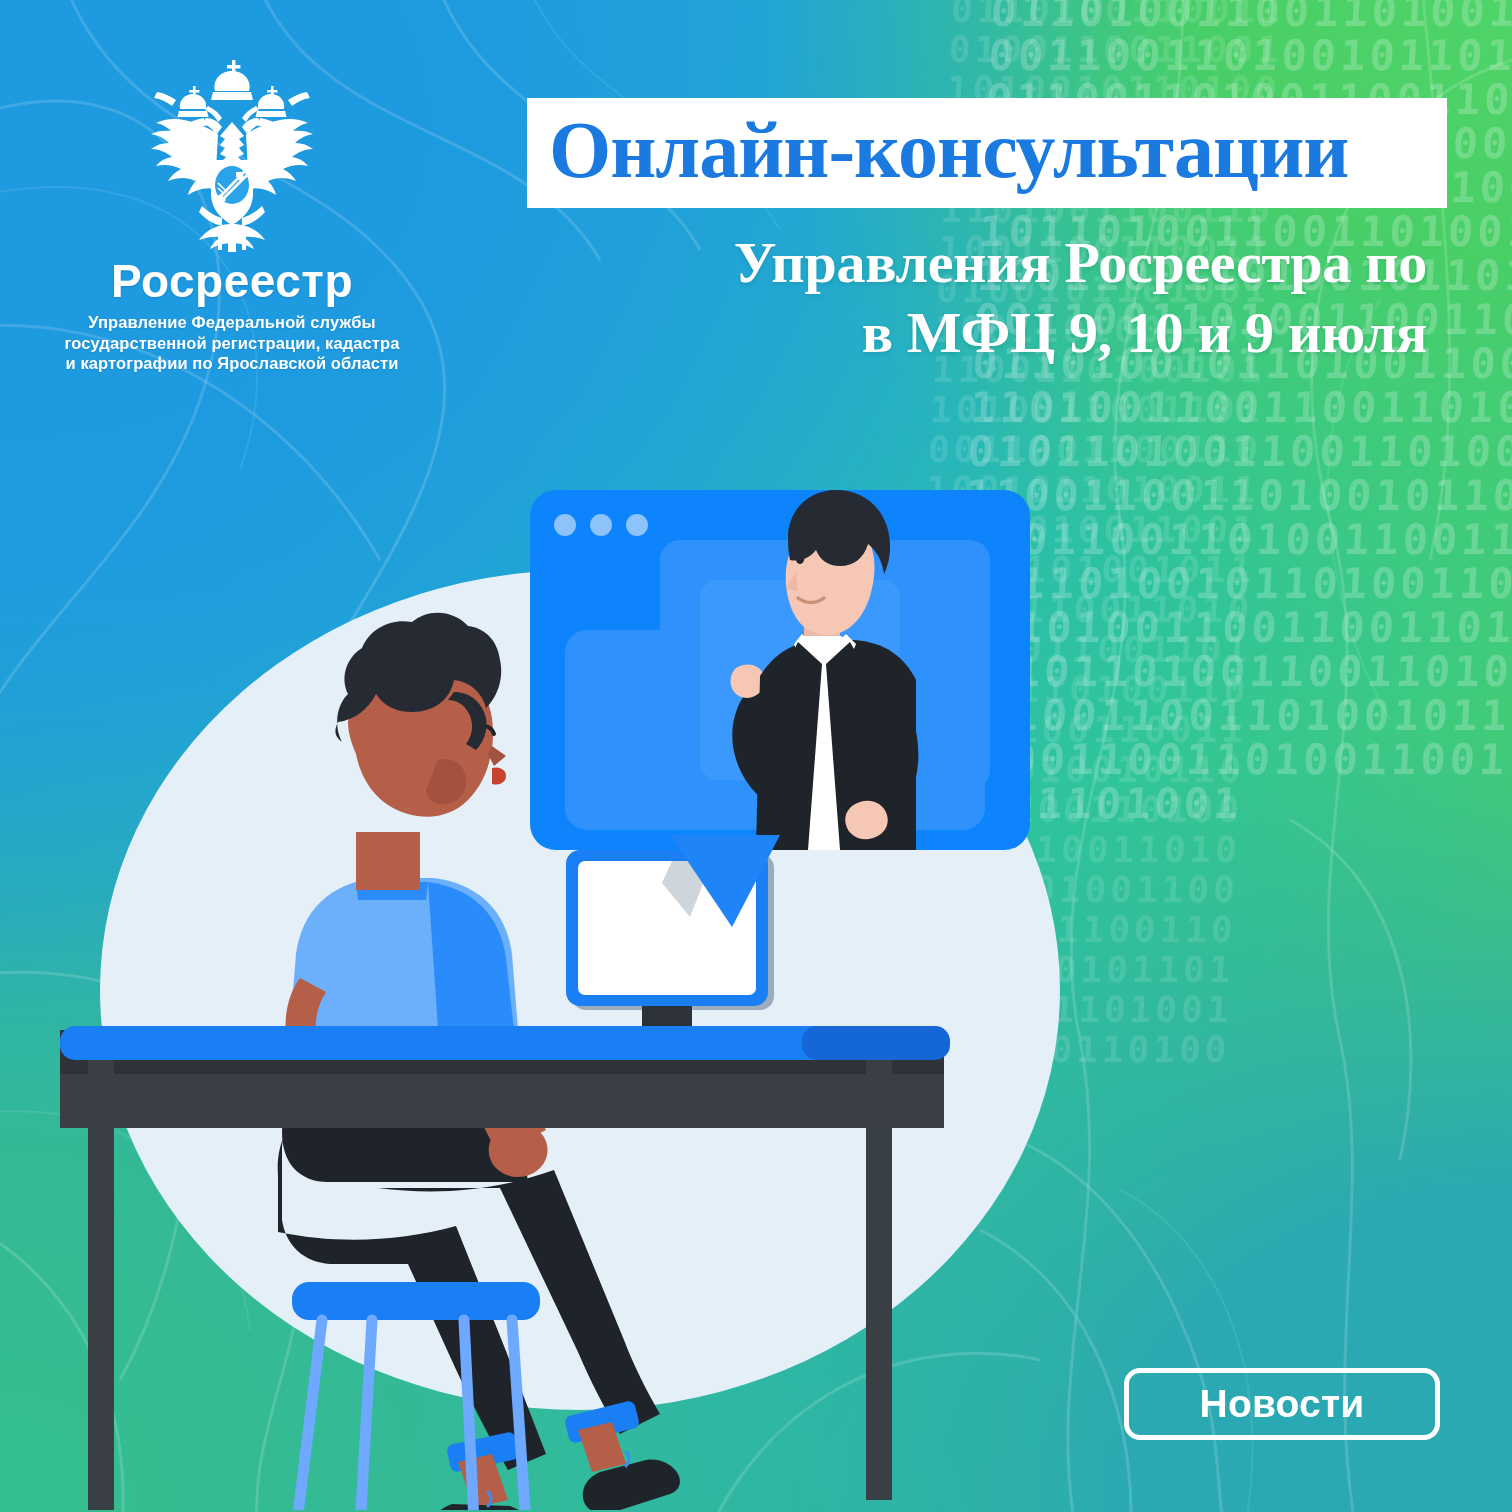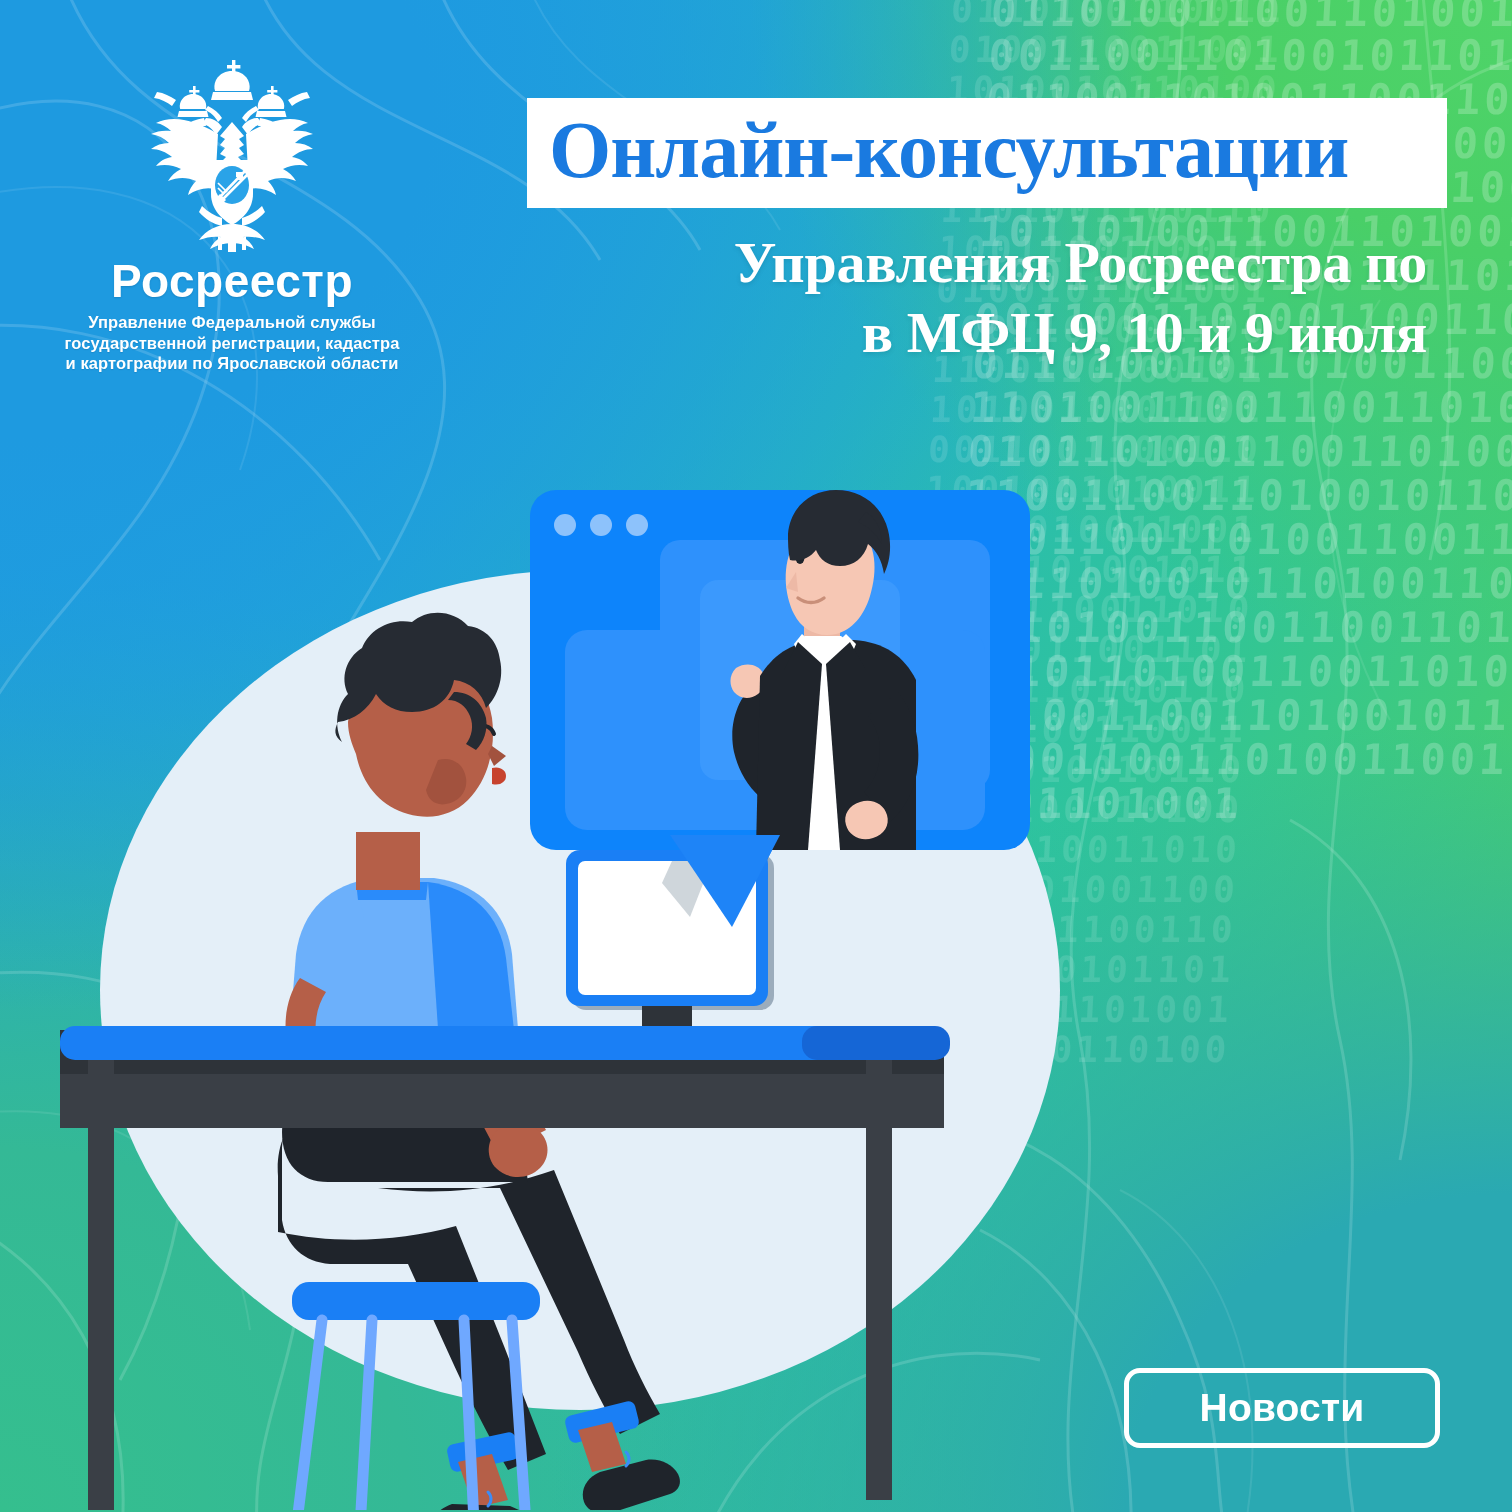--- a/index.html
+++ b/index.html
@@ -54,21 +54,21 @@
     letter-spacing:-.3px;text-shadow:0 2px 4px rgba(0,70,90,.17);
   }
   .headline-rest span{display:block;}
 
   
   .illu{position:absolute;left:60px;top:430px;width:1060px;height:1080px;}
   .illu svg{display:block;width:100%;height:100%;}
 
   
   .news-btn{
-    position:absolute;left:1124px;top:1368px;width:316px;height:80px;
+    position:absolute;left:1124px;top:1368px;width:316px;height:72px;
     border:5px solid #ffffff;border-radius:16px;
     display:flex;align-items:center;justify-content:center;
     color:#ffffff;font-weight:700;font-size:39px;letter-spacing:.2px;
     background:transparent;box-sizing:border-box;cursor:pointer;
   }
 </style>
 </head>
 <body>
 
 <div id="poster">

